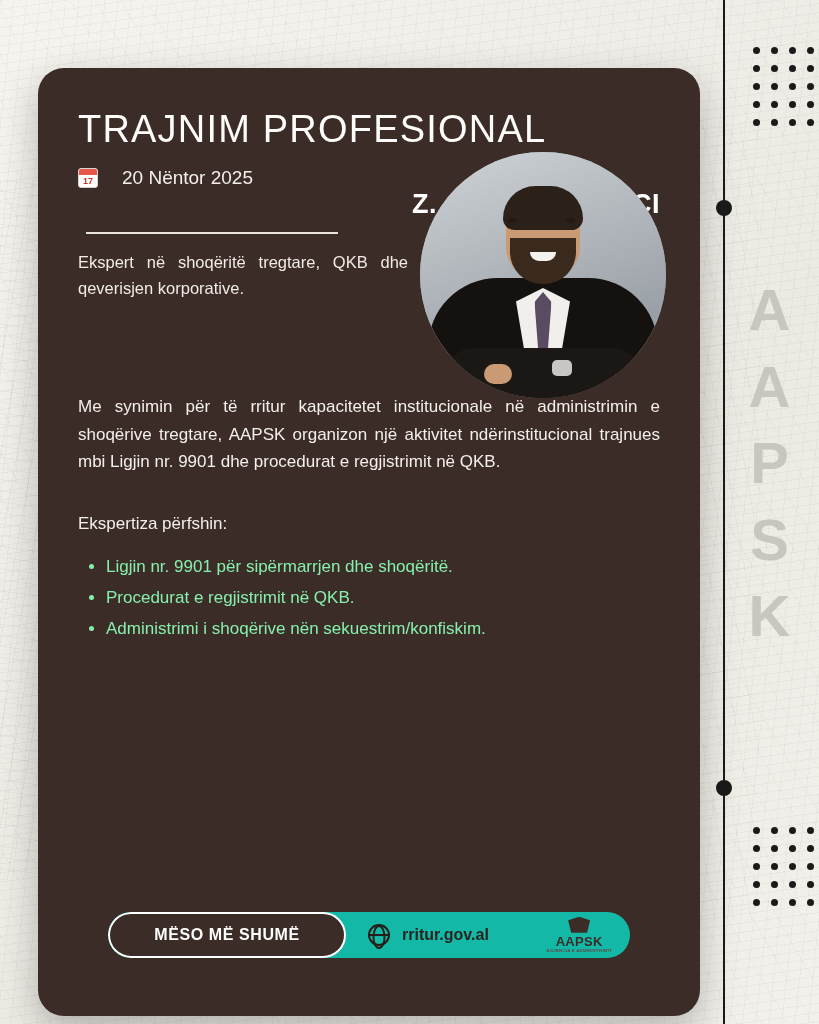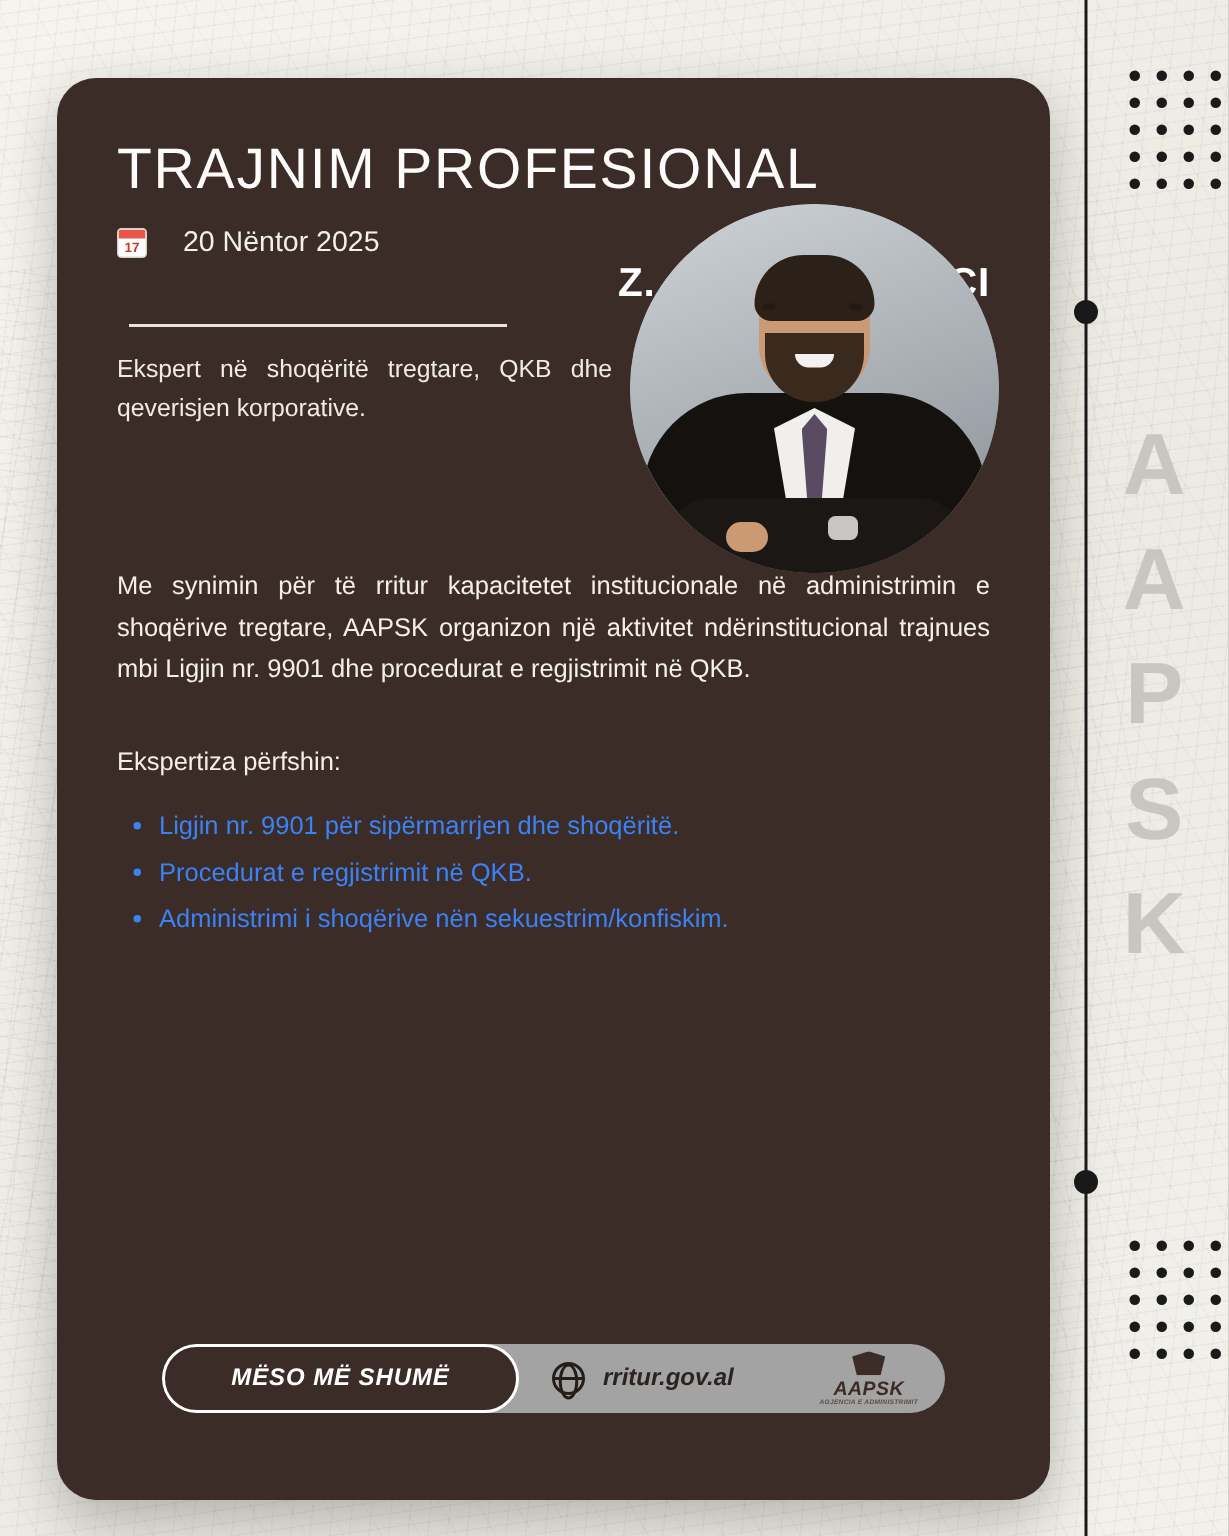--- a/index.html
+++ b/index.html
@@ -84,21 +84,21 @@
     color: #c9c6bf;
     font-size: 58px;
     font-weight: 700;
     letter-spacing: 1px;
     line-height: 1.32;
   }
 
   
   .card {
     position: absolute;
-    left: 38px; top: 52px;
+    left: 38px; top: 68px;
     width: 662px; height: 948px;
     background: #3b2c27;
     border-radius: 26px;
     box-shadow: 0 14px 38px rgba(0,0,0,0.25);
     color: #fff;
     padding: 34px 40px 0 40px;
   }
 
   .title {
     font-size: 38px;
@@ -279,35 +279,34 @@
   .expertise-label {
     margin-top: 38px;
     font-size: 17px;
     color: #f3efe9;
   }
   ul.bullets {
     margin-top: 18px;
     padding-left: 28px;
     font-size: 17px;
     line-height: 1.72;
-    color: #3b82f6;
+    color: #86efac;
   }
   ul.bullets li { margin-bottom: 2px; }
 
   
   .footer-pill {
     position: absolute;
     left: 70px; bottom: 58px;
     width: 522px; height: 46px;
-    background: #a3a3a3;
+    background: #14b8a6;
     border-radius: 24px;
     display: flex;
     align-items: center;
     overflow: hidden;
-    font-style: italic;
   }
   .pill-left {
     height: 100%;
     flex: none;
     width: 238px;
     background: #3b2c27;
     border: 2px solid #ffffff;
     border-radius: 24px;
     display: flex;
     align-items: center;

